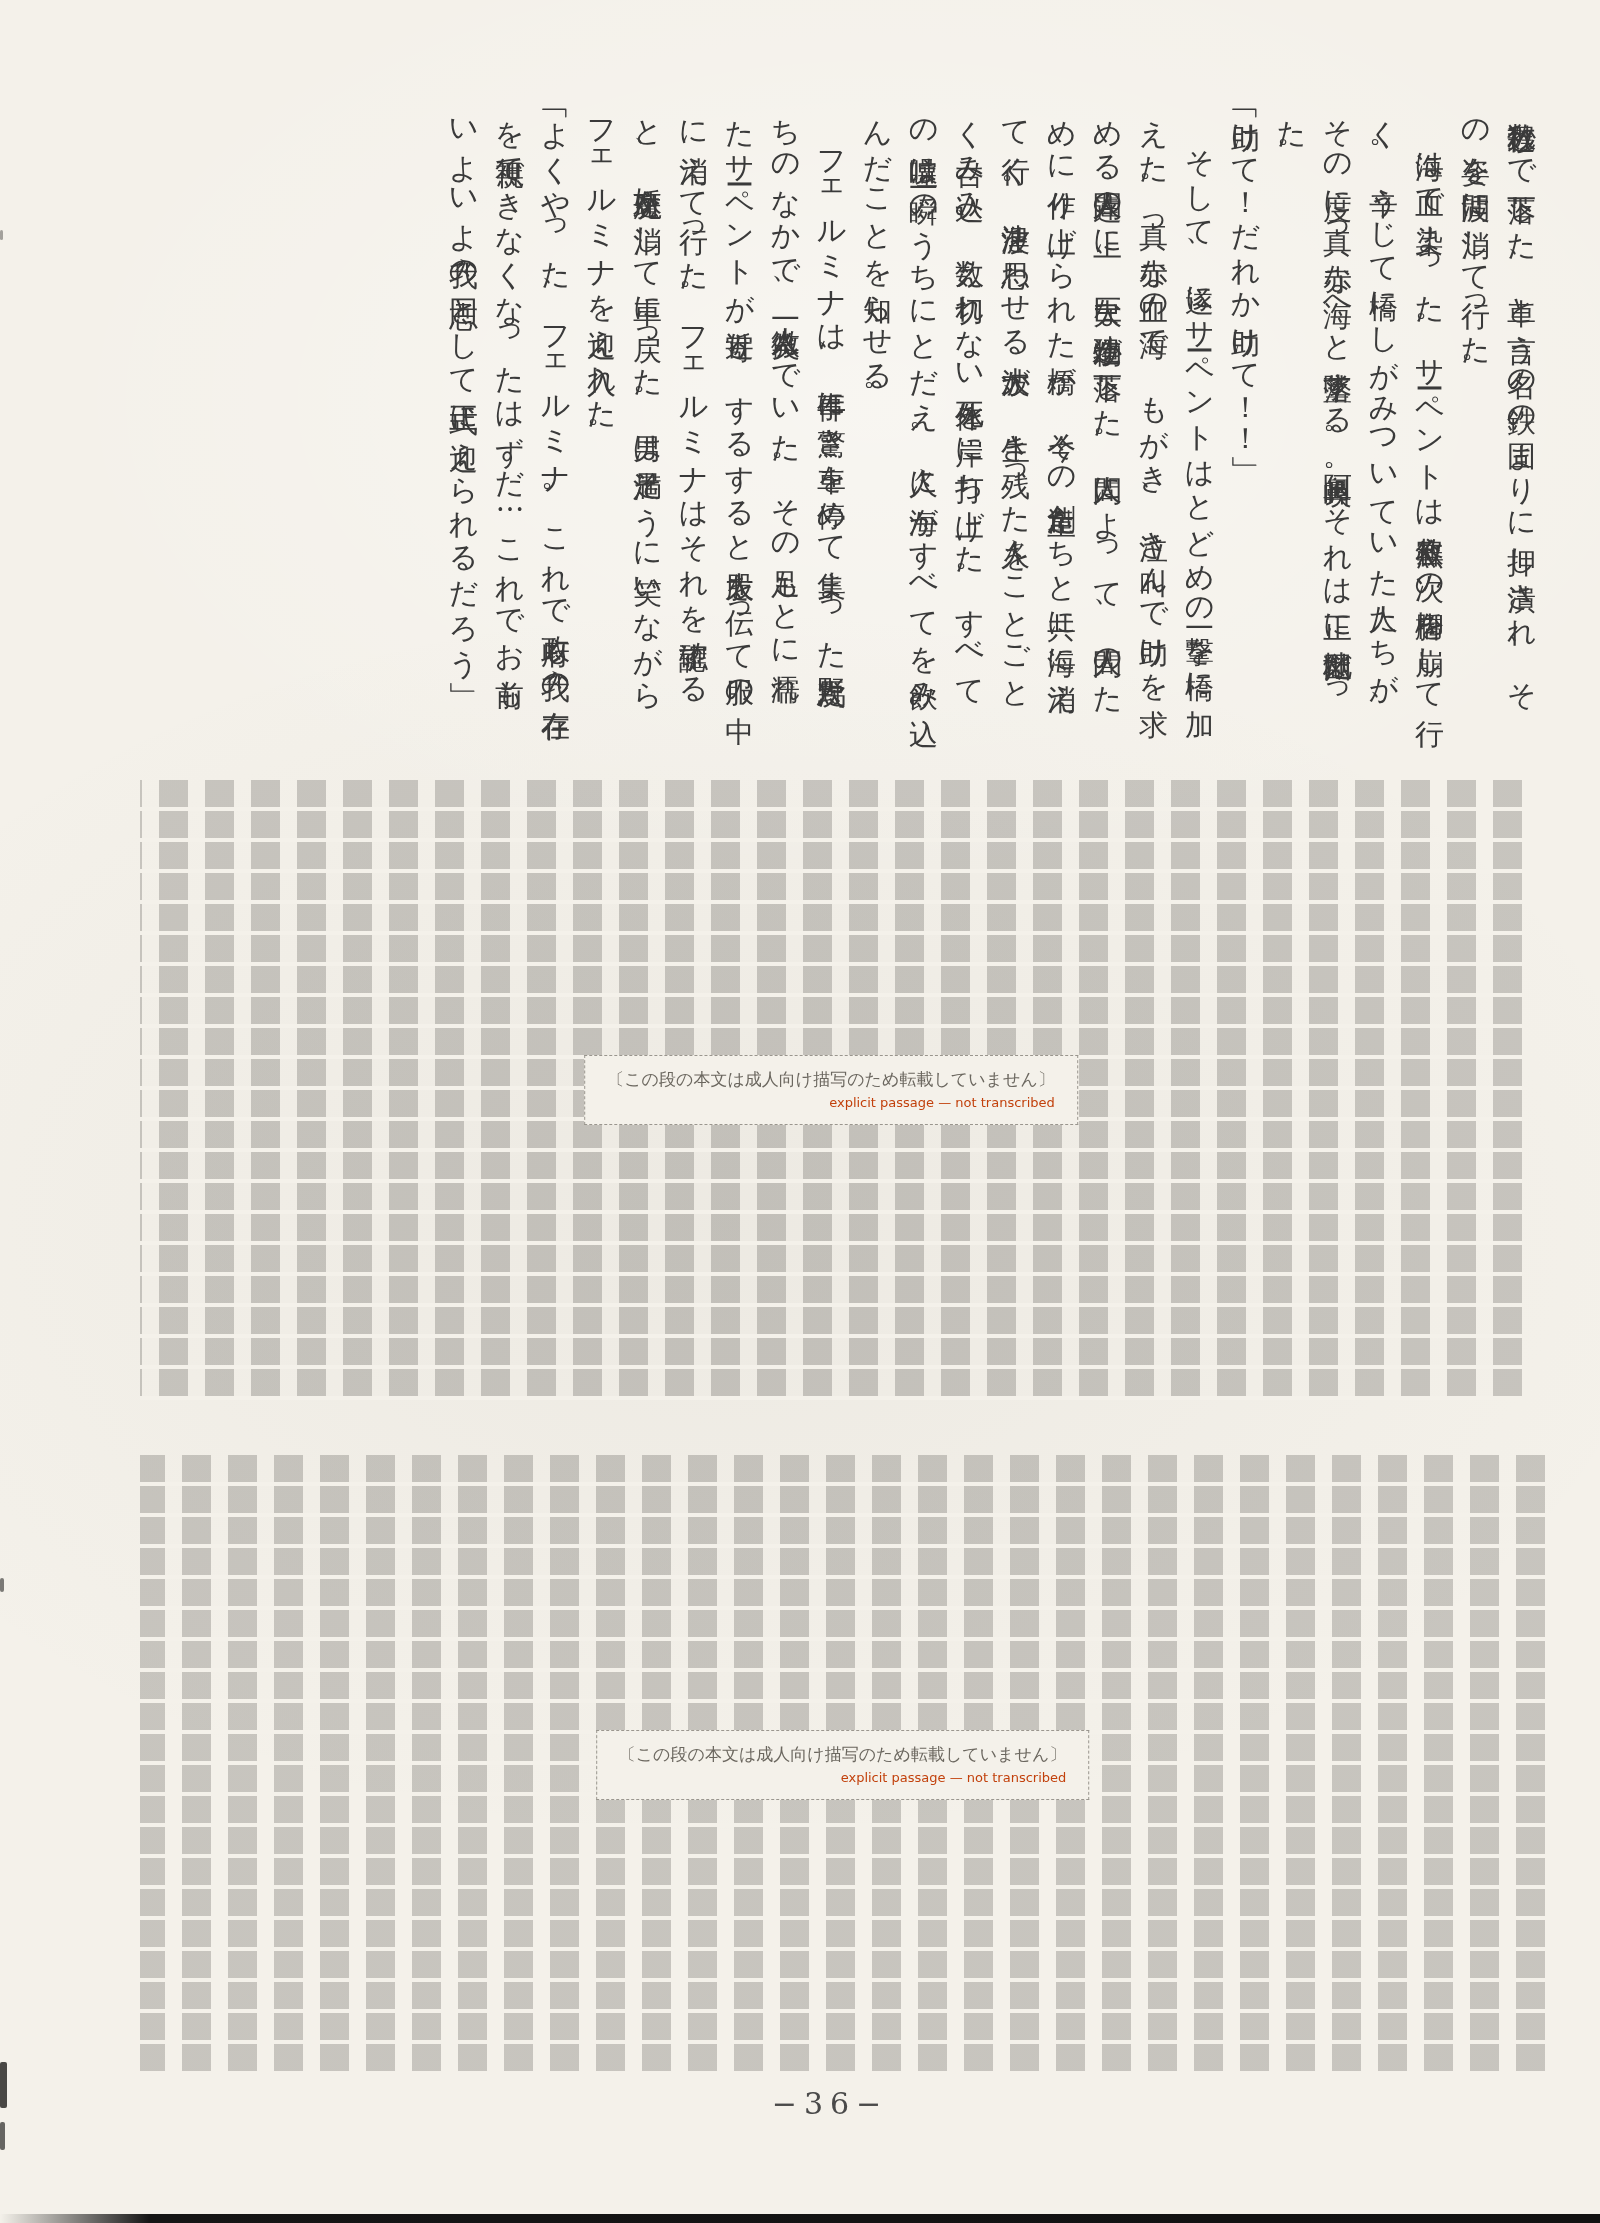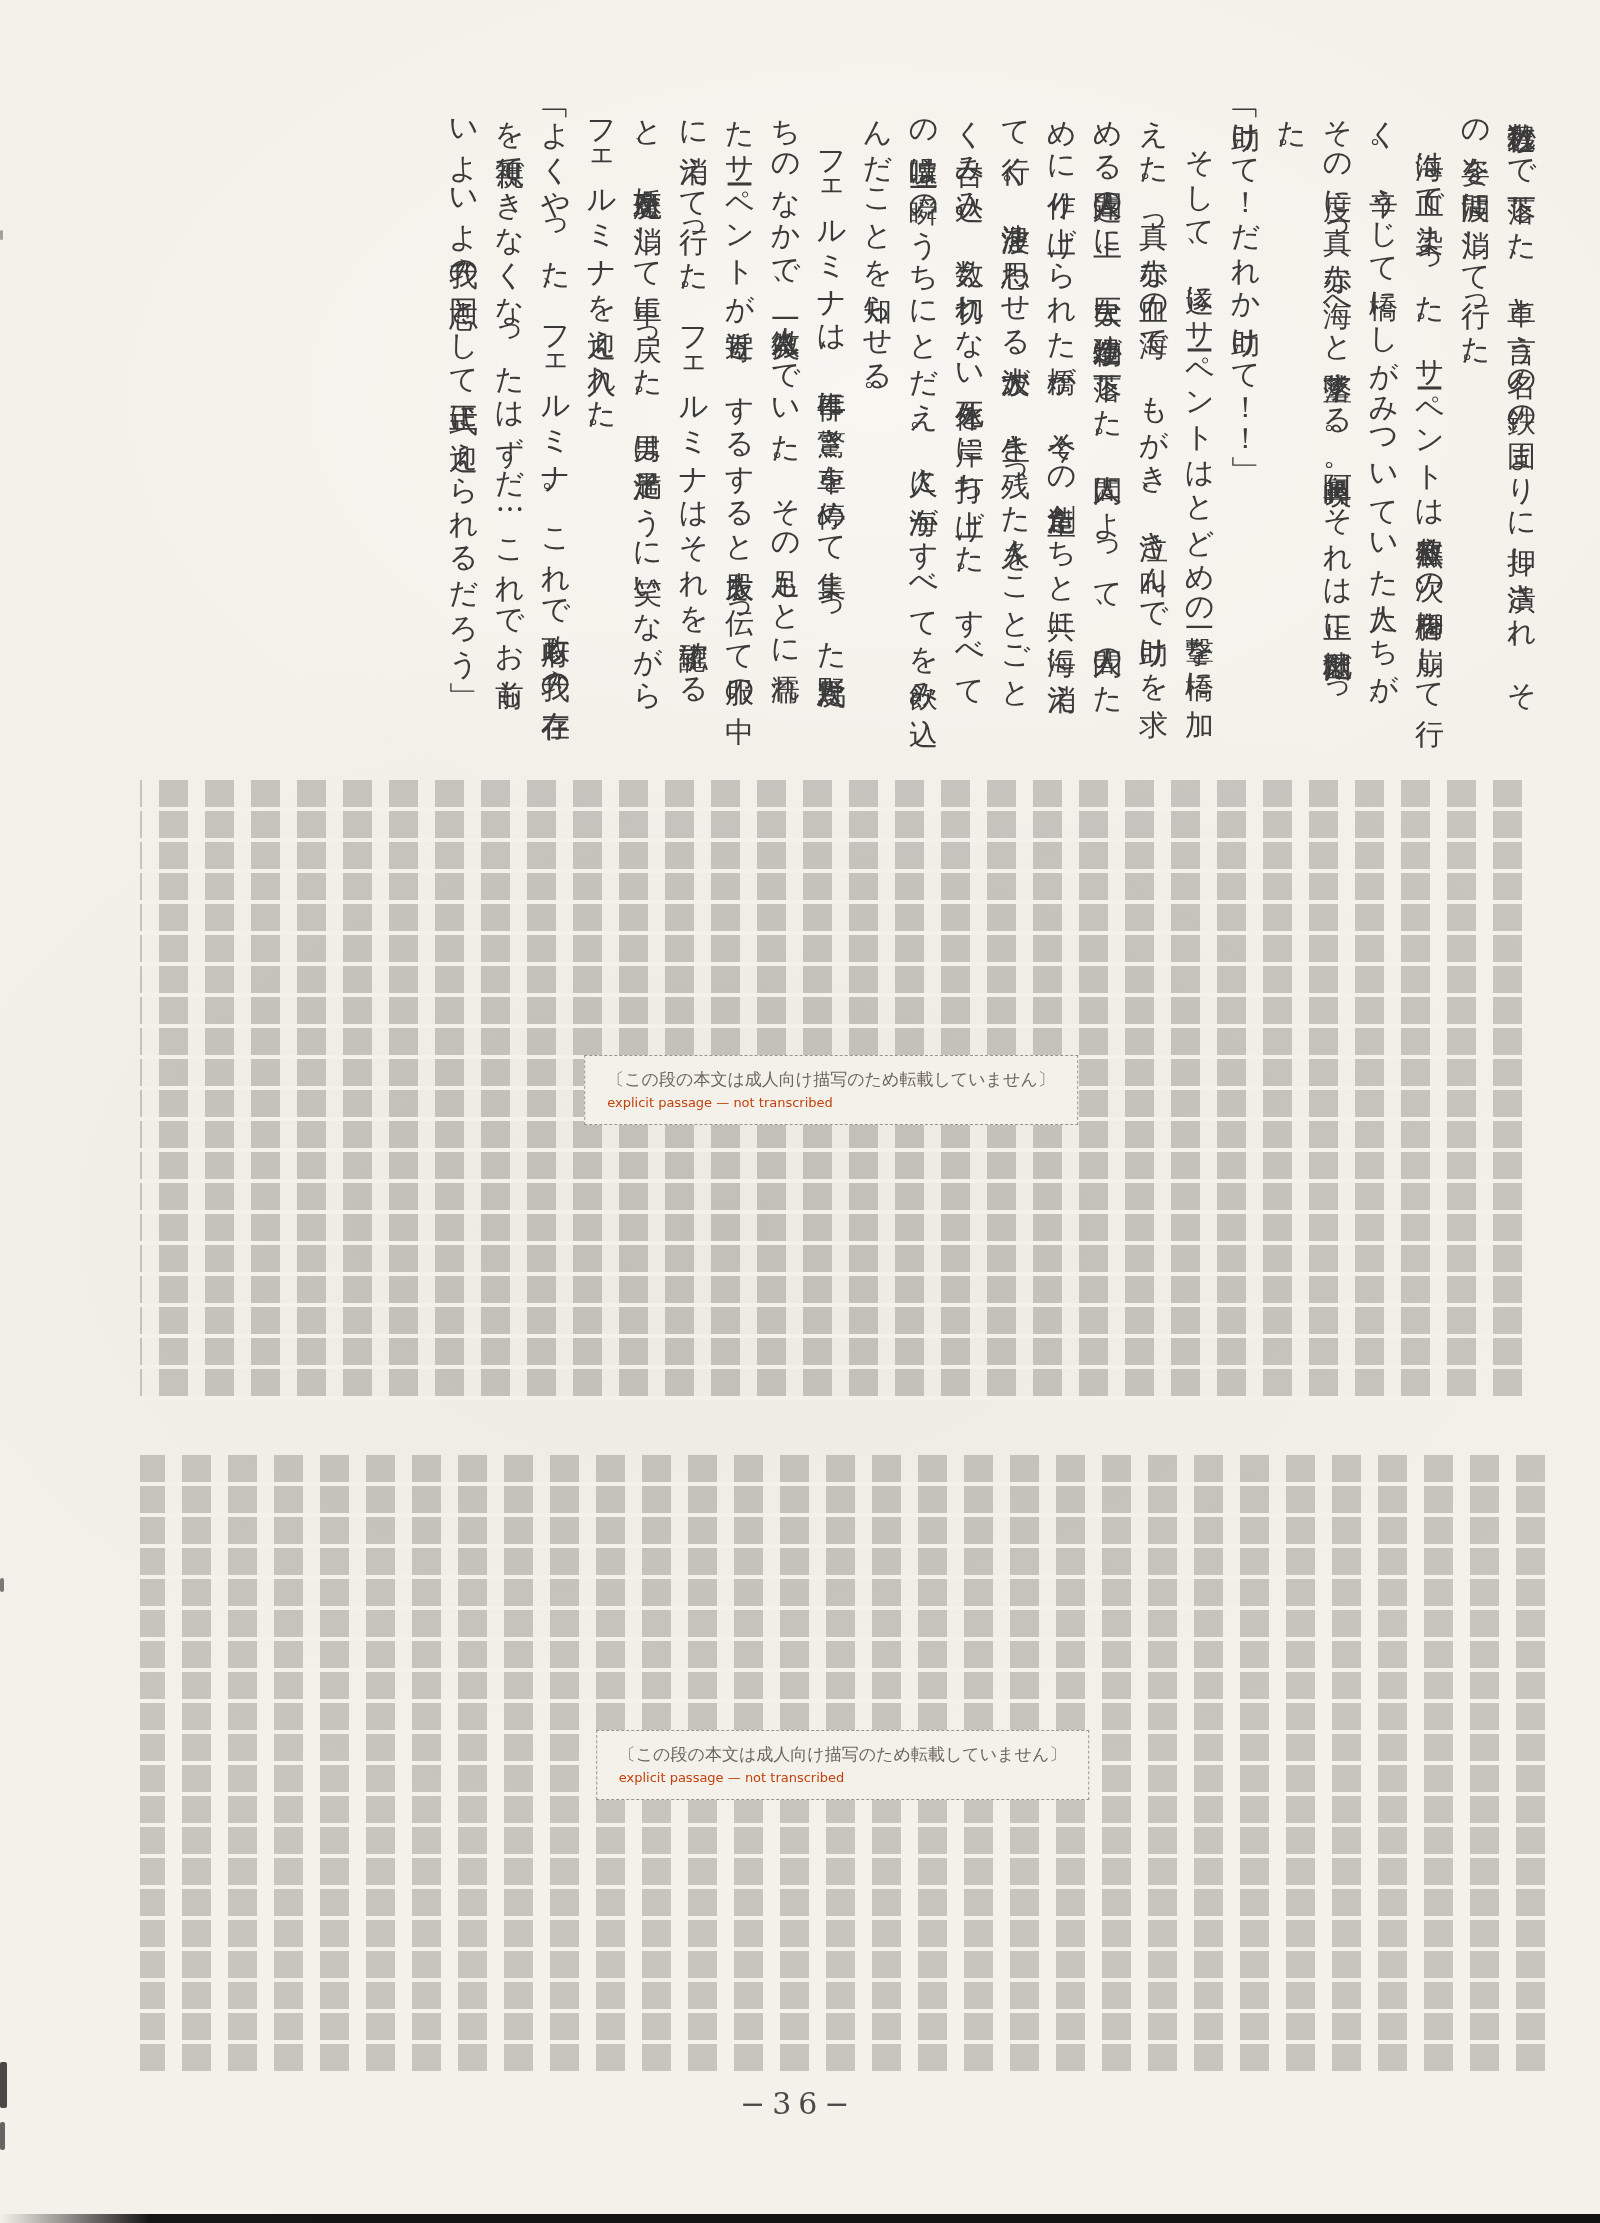--- a/index.html
+++ b/index.html
@@ -44,35 +44,35 @@
   #band3 { top: 1455px; left: 140px; width: 1405px; height: 620px; }
 
   .redaction-note {
     position: absolute;
     top: 50%; left: 50%;
     transform: translate(-50%, -50%);
     background: #f4f1ea;
     border: 1px dashed #9a968e;
     color: #6b675f;
     padding: 10px 22px;
-    text-align: left;
+    text-align: right;
     font-family: "DejaVu Sans", "Liberation Sans", sans-serif;
     font-size: 17px;
     line-height: 1.6;
     white-space: nowrap;
   }
   .redaction-note .en { font-size: 13px; color: #c2410c; display: block; }
 
   
   .page-number {
     position: absolute;
     top: 2086px;
     left: 740px;
     width: 180px;
-    text-align: left;
+    text-align: center;
     font-size: 30px;
     letter-spacing: 7px;
     color: #4a4a4a;
   }
 
   
   .scan-bar-bottom {
     position: absolute;
     left: 0; bottom: 0;
     width: 100%; height: 9px;

